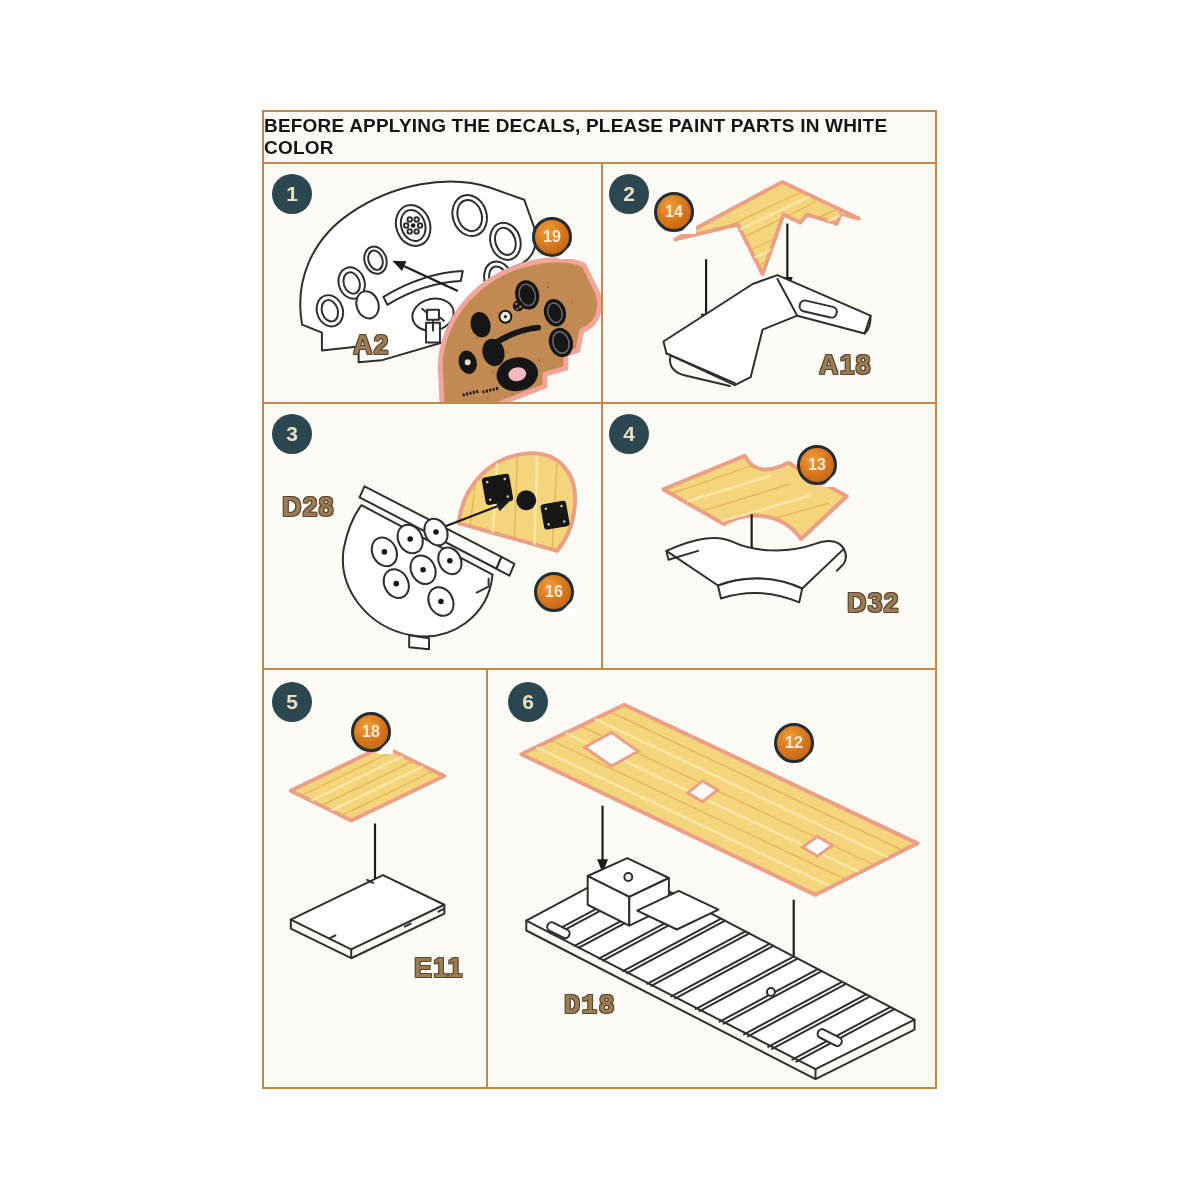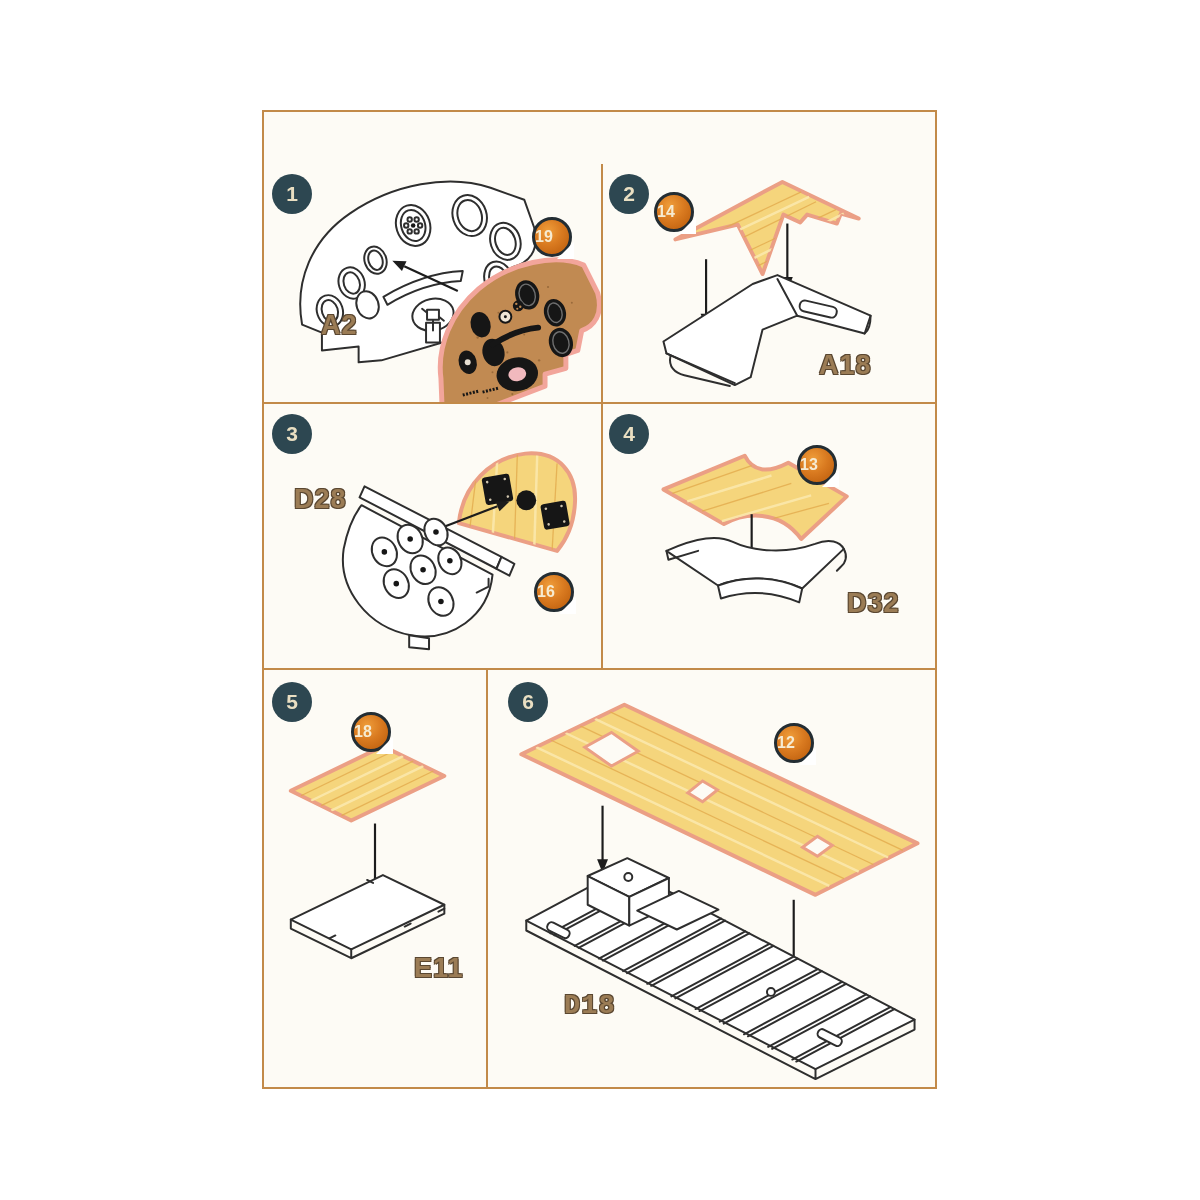--- a/index.html
+++ b/index.html
@@ -15,40 +15,43 @@
   .p3{left:0;top:292px;width:339px;height:266px;border-right:2px solid #c28a49;border-bottom:2px solid #c28a49;}
   .p4{left:339px;top:292px;right:0;height:266px;border-bottom:2px solid #c28a49;}
   .p5{left:0;top:558px;width:224px;bottom:0;border-right:2px solid #c28a49;}
   .p6{left:224px;top:558px;right:0;bottom:0;}
   svg.art{position:absolute;left:0;top:0;width:100%;height:100%;}
   .step-badge{position:absolute;width:40px;height:40px;border-radius:50%;background:#2d4751;
               color:#e9dfc2;display:flex;align-items:center;justify-content:center;
               font-size:21px;font-weight:bold;}
   .decal-badge{position:absolute;width:34px;height:34px;border-radius:50%;
                background:radial-gradient(circle at 38% 32%, #ef9d3a 0%, #d97a20 45%, #c96a15 72%, #b25a10 100%);
-               border:3px solid #232d33;color:#f6ebd2;display:flex;align-items:center;justify-content:flex-start;
+               border:3px solid #232d33;color:#f6ebd2;display:flex;align-items:center;justify-content:center;
                font-size:16px;font-weight:bold;}
   .decal-badge::after{content:"";position:absolute;right:-5px;bottom:-5px;width:17px;height:17px;
                background:#ffffff;clip-path:polygon(100% 0,0 100%,100% 100%);}
   .part-label{position:absolute;font-size:27px;font-weight:bold;color:#9b7c55;letter-spacing:1px;
               text-shadow:1px 1px 0 #5a4731,-1px -1px 0 #5a4731,1px -1px 0 #5a4731,-1px 1px 0 #5a4731;}
   .la{stroke:#2e2e2e;stroke-width:2;fill:#ffffff;stroke-linejoin:round;stroke-linecap:round;}
   .lan{stroke:#2e2e2e;stroke-width:2;fill:none;stroke-linejoin:round;stroke-linecap:round;}
   .wood{fill:#f5d57c;stroke:#eb9f85;stroke-width:4;stroke-linejoin:round;}
   .grainA{stroke:#e2aa4c;stroke-width:1.3;opacity:.8;fill:none;}
   .grainB{stroke:#fbe8ac;stroke-width:2.5;opacity:.9;fill:none;}
   .arrow{stroke:#1c1c1c;stroke-width:2.2;fill:none;}
   .ahead{fill:#1c1c1c;stroke:none;}
   .blk{fill:#161616;stroke:none;}
 </style>
 </head>
 <body>
 
 <div class="sheet">
 
+  <div class="header">
+    <div class="title">BEFORE APPLYING THE DECALS, PLEASE PAINT PARTS IN WHITE COLOR</div>
+  </div>
 
   <section class="panel p1">
     <svg class="art" viewBox="0 0 339 240">
       <g>
         <path class="la" d="M38,162 C30,118 48,76 86,50 C130,20 186,10 228,24 L262,36 L272,64 C278,88 266,100 250,104 L247,128 L232,132 L232,152 L207,158 L207,172 L118,198 L95,200 L95,184 L58,188 L58,170 Z"></path>
         <g transform="rotate(-18 150 62)">
             <ellipse class="la" cx="150" cy="62" rx="17" ry="21"></ellipse>
             <ellipse class="lan" cx="150" cy="62" rx="12" ry="16"></ellipse>
           </g>
         <circle class="lan" cx="157" cy="62" r="2.2"></circle>
@@ -151,21 +154,21 @@
           </g>
         <path d="M200,233 L216,229 M220,230 L236,226" stroke="#161616" stroke-width="3" stroke-dasharray="2,1.5" fill="none"></path>
       </g>
     </svg>
     <div class="step-badge" style="left:8px;top:10px;">
         <span>1</span>
       </div>
     <div class="decal-badge" style="left:268px;top:53px;">
         <span>19</span>
       </div>
-    <div class="part-label" style="left:57px;top:146px;">A2</div>
+    <div class="part-label" style="left:57px;top:166px;padding-left:32px;">A2</div>
   </section>
 
   <section class="panel p2">
     <svg class="art" viewBox="0 0 335 240">
       <defs>
         <clipPath id="p2w">
             <path d="M181,18 L258,55 L240,50 L236,60 L206,51 L199,59 L182,51 L161,111 L136,61 L73,76 Z"></path>
           </clipPath>
       </defs>
       <g>
@@ -274,21 +277,21 @@
           </g>
           <circle class="blk" cx="178" cy="199" r="2.8"></circle>
       </g>
     </svg>
     <div class="step-badge" style="left:8px;top:10px;">
         <span>3</span>
       </div>
     <div class="decal-badge" style="left:270px;top:168px;">
         <span>16</span>
       </div>
-    <div class="part-label" style="left:18px;top:80px;margin-left:12px;">D28</div>
+    <div class="part-label" style="left:18px;top:88px;">D28</div>
   </section>
 
   <section class="panel p4">
     <svg class="art" viewBox="0 0 335 266">
       <defs>
         <clipPath id="p4w">
             <path d="M61,86 L143,52 C151,68 166,70 187,59 L246,93 L200,136 C178,106 143,109 122,121 Z"></path>
           </clipPath>
       </defs>
       <g>

